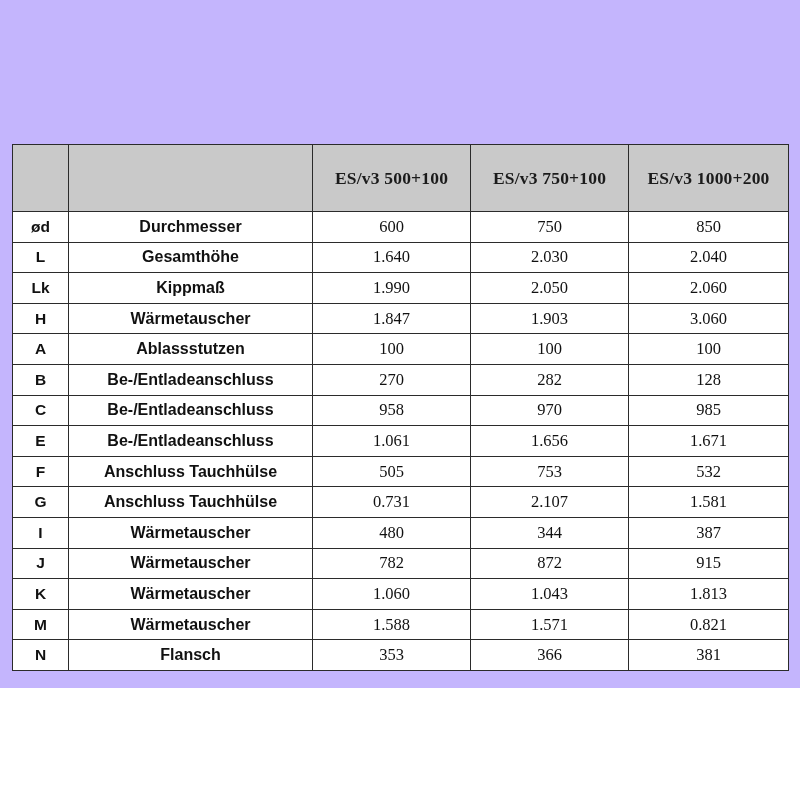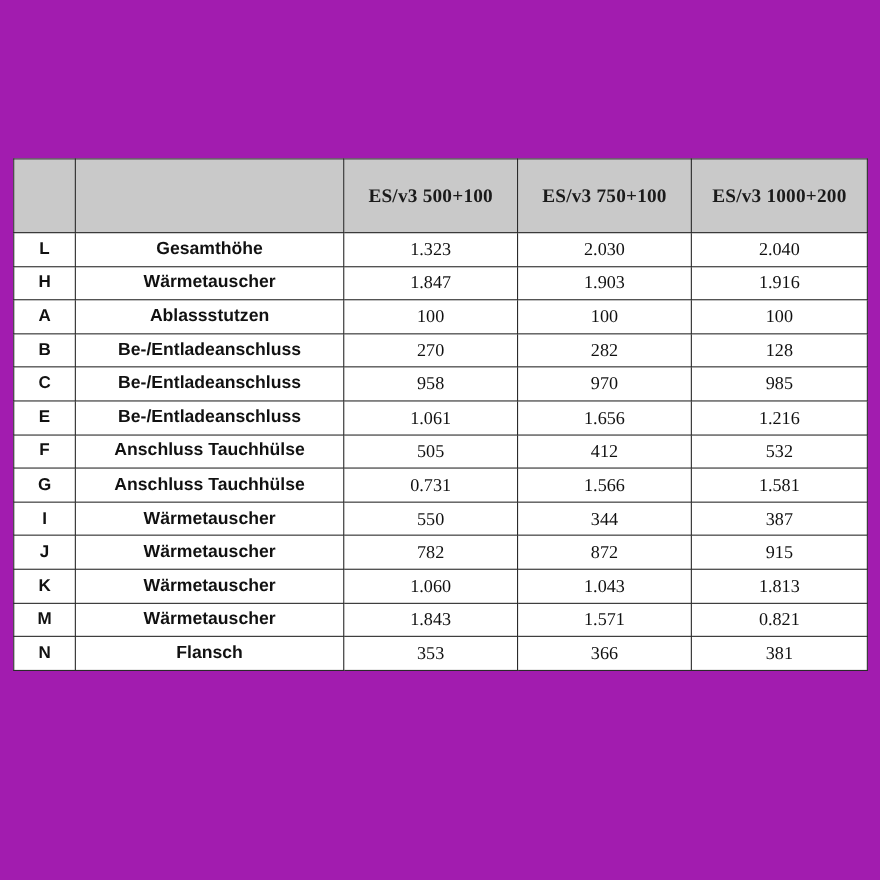--- a/index.html
+++ b/index.html
@@ -7,22 +7,22 @@
     padding: 0;
     width: 800px;
     height: 800px;
     background: #ffffff;
     font-family: "Liberation Serif", serif;
   }
 
   #page {
     position: relative;
     width: 800px;
-    height: 800px;
-    background: #a21caf;
+    height: 688px;
+    background: #c4b5fd;
     overflow: hidden;
   }
 
   #table-wrap {
     position: absolute;
     left: 12px;
     top: 144px;
     width: 776px;
   }
 
@@ -107,32 +107,46 @@
         <tr class="header-row">
           <td class="blank"></td>
           <td class="blank"></td>
           <td>ES/v3 500+100</td>
           <td>ES/v3 750+100</td>
           <td>ES/v3 1000+200</td>
         </tr>
       </thead>
       <tbody>
         <tr>
+          <td class="key">ød</td>
+          <td class="desc">Durchmesser</td>
+          <td class="val">600</td>
+          <td class="val">750</td>
+          <td class="val">850</td>
+        </tr>
+        <tr>
           <td class="key">L</td>
           <td class="desc">Gesamthöhe</td>
-          <td class="val">1.323</td>
+          <td class="val">1.640</td>
           <td class="val">2.030</td>
           <td class="val">2.040</td>
         </tr>
         <tr>
+          <td class="key">Lk</td>
+          <td class="desc">Kippmaß</td>
+          <td class="val">1.990</td>
+          <td class="val">2.050</td>
+          <td class="val">2.060</td>
+        </tr>
+        <tr>
           <td class="key">H</td>
           <td class="desc">Wärmetauscher</td>
           <td class="val">1.847</td>
           <td class="val">1.903</td>
-          <td class="val">1.916</td>
+          <td class="val">3.060</td>
         </tr>
         <tr>
           <td class="key">A</td>
           <td class="desc">Ablassstutzen</td>
           <td class="val">100</td>
           <td class="val">100</td>
           <td class="val">100</td>
         </tr>
         <tr>
           <td class="key">B</td>
@@ -146,61 +160,61 @@
           <td class="desc">Be-/Entladeanschluss</td>
           <td class="val">958</td>
           <td class="val">970</td>
           <td class="val">985</td>
         </tr>
         <tr>
           <td class="key">E</td>
           <td class="desc">Be-/Entladeanschluss</td>
           <td class="val">1.061</td>
           <td class="val">1.656</td>
-          <td class="val">1.216</td>
+          <td class="val">1.671</td>
         </tr>
         <tr>
           <td class="key">F</td>
           <td class="desc">Anschluss Tauchhülse</td>
           <td class="val">505</td>
-          <td class="val">412</td>
+          <td class="val">753</td>
           <td class="val">532</td>
         </tr>
         <tr>
           <td class="key">G</td>
           <td class="desc">Anschluss Tauchhülse</td>
           <td class="val">0.731</td>
-          <td class="val">1.566</td>
+          <td class="val">2.107</td>
           <td class="val">1.581</td>
         </tr>
         <tr>
           <td class="key">I</td>
           <td class="desc">Wärmetauscher</td>
-          <td class="val">550</td>
+          <td class="val">480</td>
           <td class="val">344</td>
           <td class="val">387</td>
         </tr>
         <tr>
           <td class="key">J</td>
           <td class="desc">Wärmetauscher</td>
           <td class="val">782</td>
           <td class="val">872</td>
           <td class="val">915</td>
         </tr>
         <tr>
           <td class="key">K</td>
           <td class="desc">Wärmetauscher</td>
           <td class="val">1.060</td>
           <td class="val">1.043</td>
           <td class="val">1.813</td>
         </tr>
         <tr>
           <td class="key">M</td>
           <td class="desc">Wärmetauscher</td>
-          <td class="val">1.843</td>
+          <td class="val">1.588</td>
           <td class="val">1.571</td>
           <td class="val">0.821</td>
         </tr>
         <tr>
           <td class="key">N</td>
           <td class="desc">Flansch</td>
           <td class="val">353</td>
           <td class="val">366</td>
           <td class="val">381</td>
         </tr>

